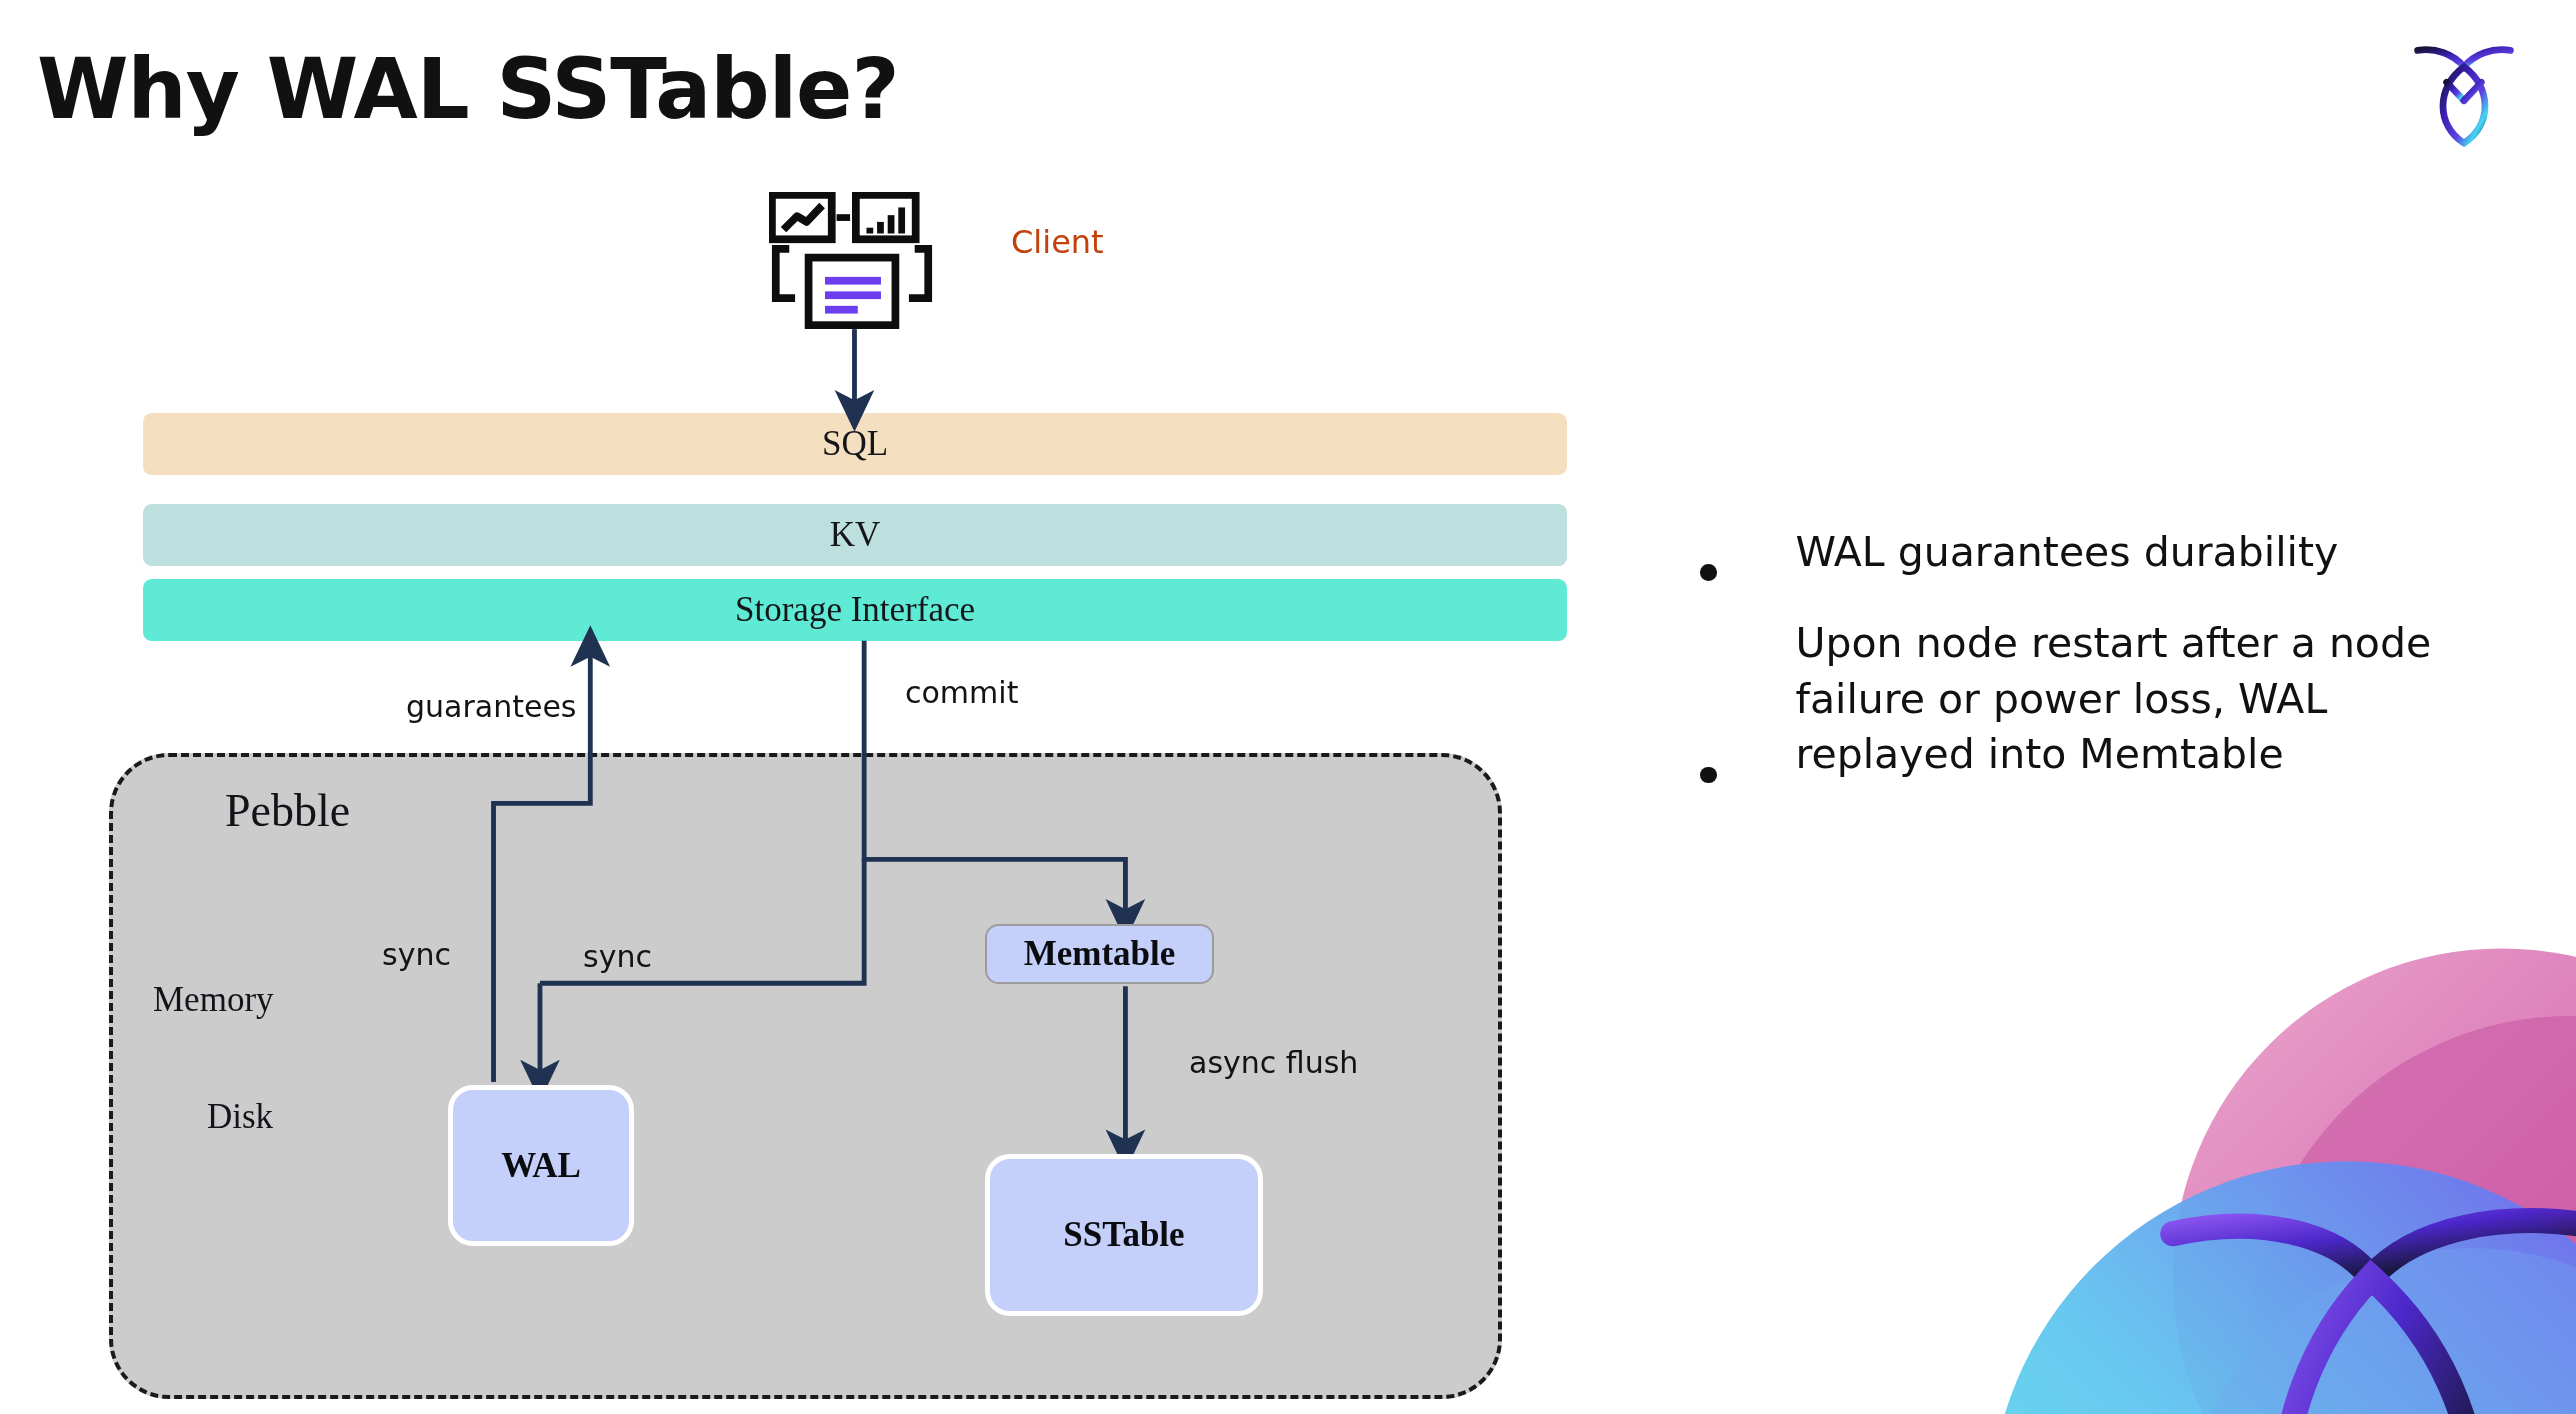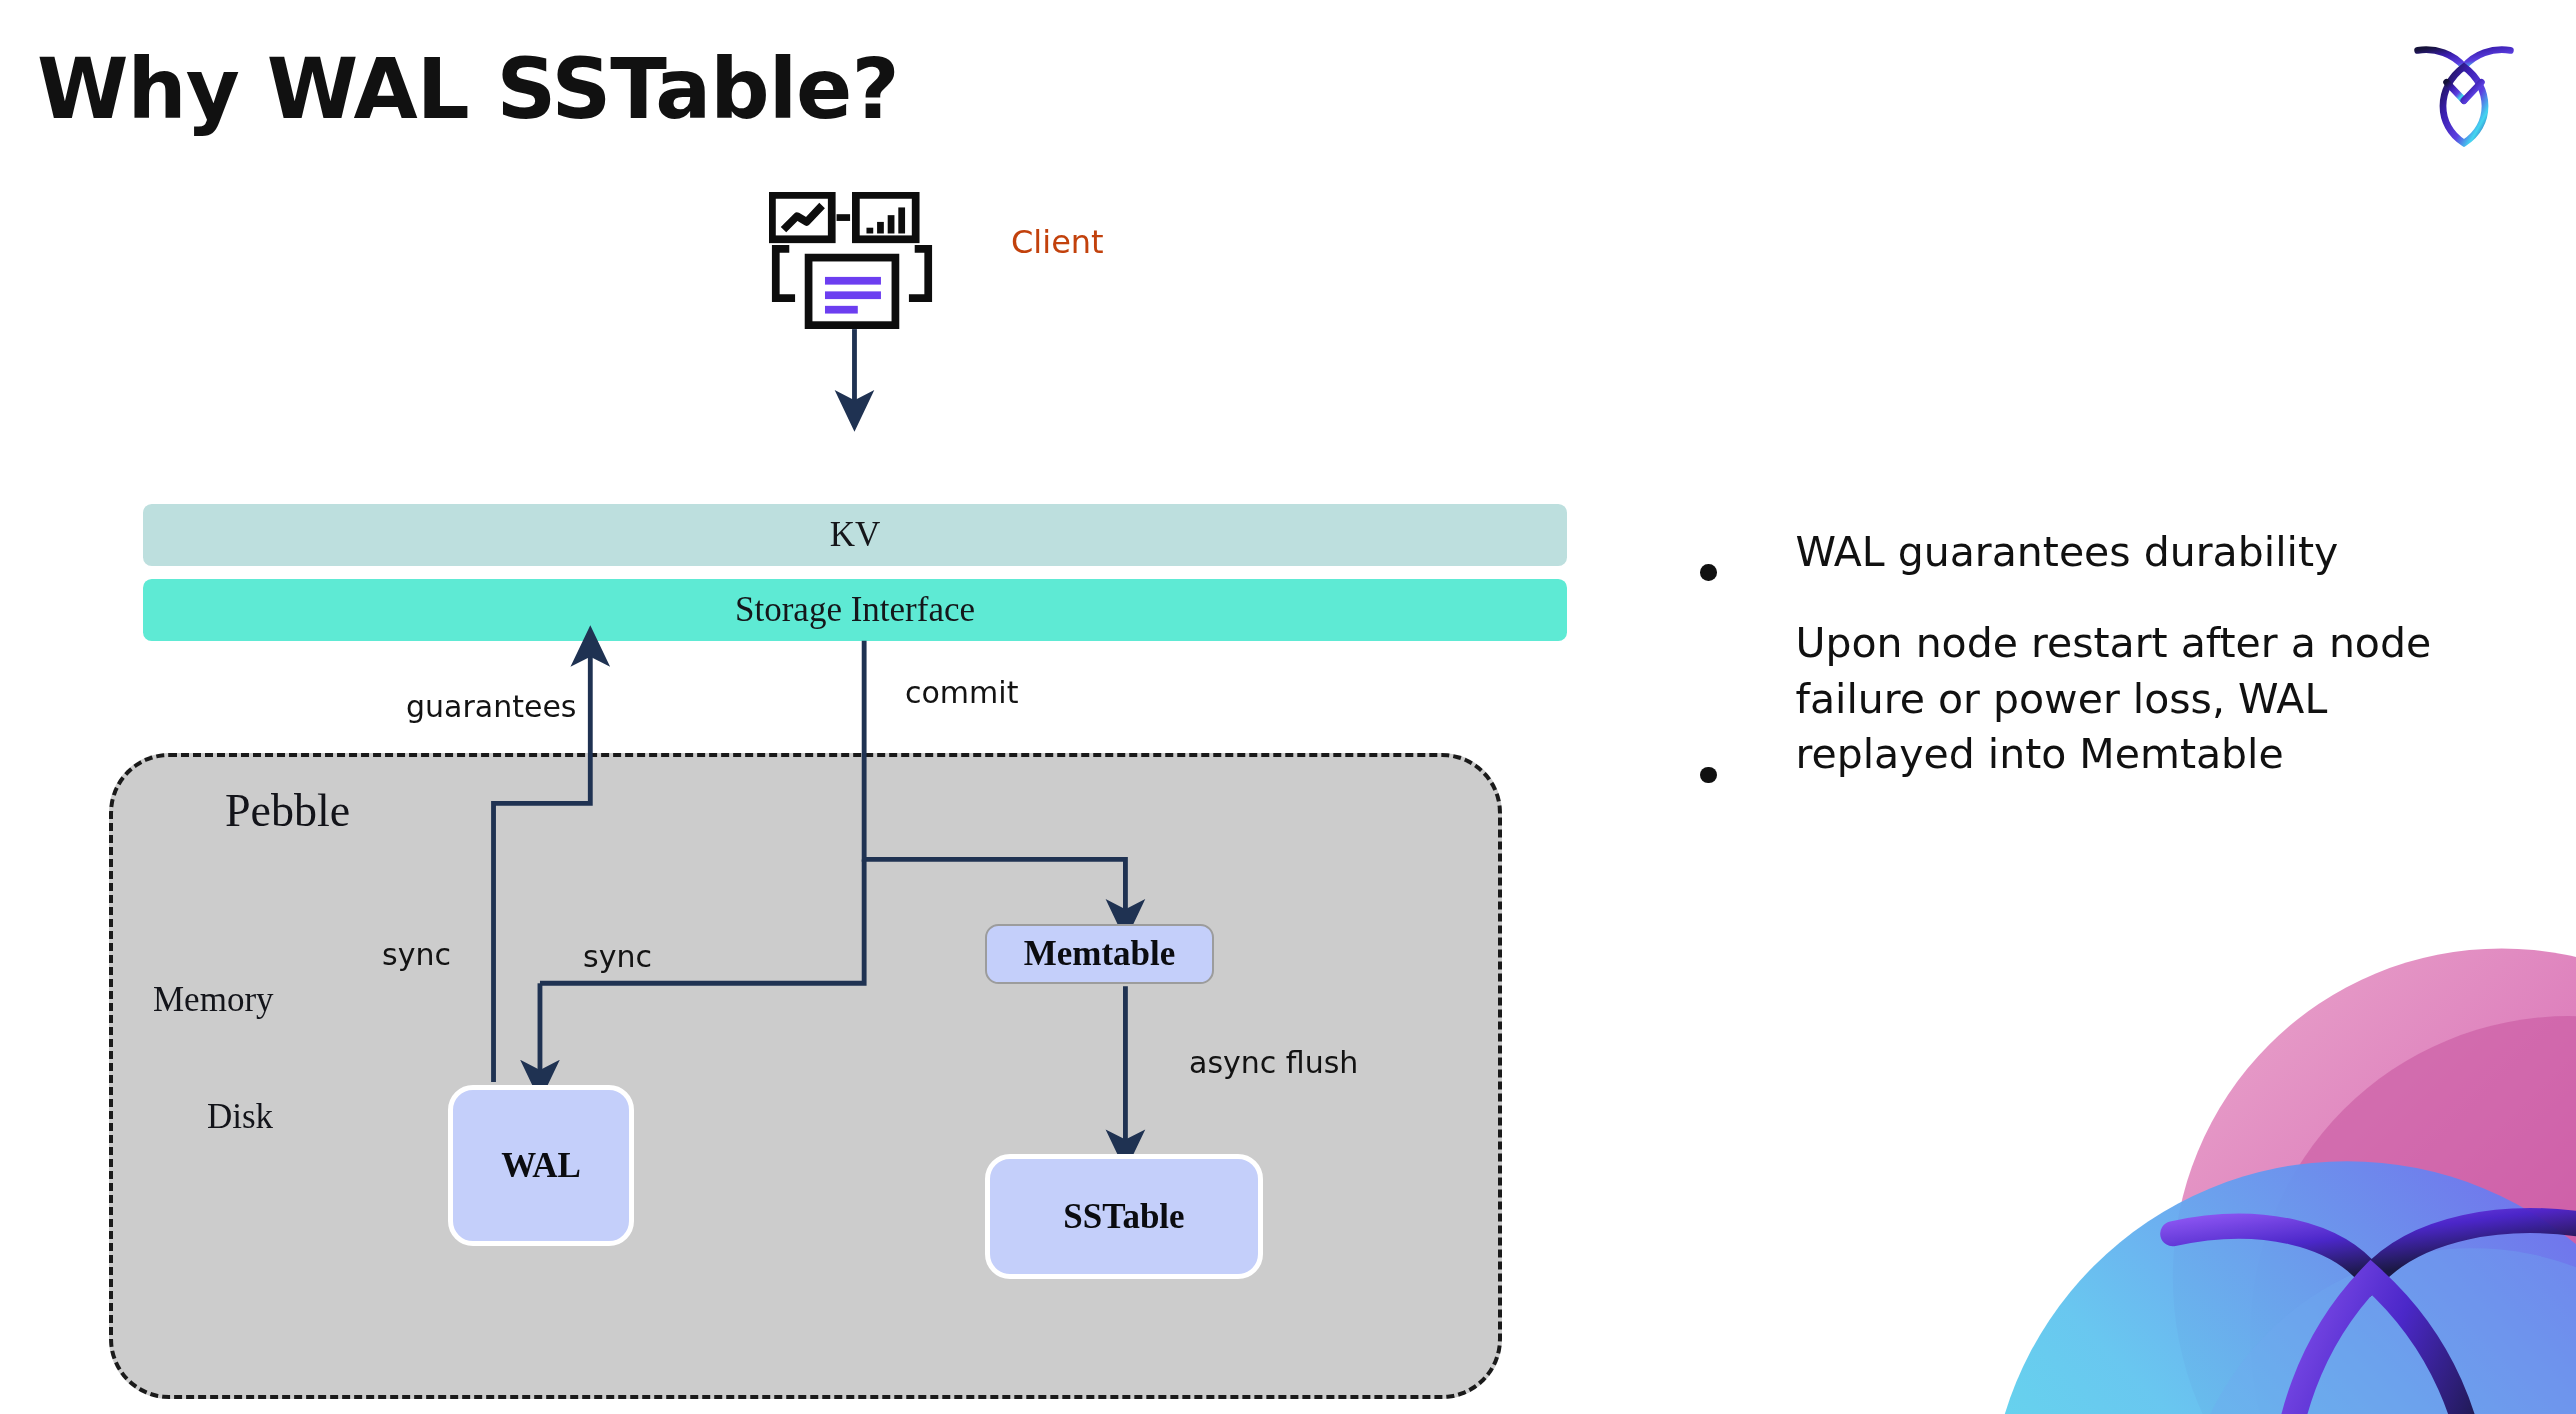--- a/index.html
+++ b/index.html
@@ -66,21 +66,21 @@
   }
   #node-memtable {
     left:985px; top:924px; width:229px; height:60px;
     border:2.9px solid #9c9c9c; border-radius:13.5px; font-size:35px;
   }
   #node-wal {
     left:448px; top:1085px; width:186px; height:161px;
     border:5.8px solid #ffffff; border-radius:25px; font-size:35px;
   }
   #node-sstable {
-    left:985px; top:1154px; width:278px; height:125px;
+    left:985px; top:1154px; width:278px; height:162px;
     border:5.8px solid #ffffff; border-radius:25px; font-size:35px;
   }
 
   
   .edge-label {
     position:absolute; font-family:"DejaVu Sans", sans-serif;
     font-size:30px; color:#131313; white-space:nowrap;
   }
   #lbl-committed  { left:406px;  top:689px; }
   #lbl-commit     { left:905px;  top:675px; }
@@ -186,20 +186,23 @@
       <path d="M151 59 L165 59 L165 110 L145 110" fill="none" stroke="#0d0d0d" stroke-width="8"></path>
 
       <rect x="41" y="68" width="90" height="70" fill="#fff" stroke="#0d0d0d" stroke-width="8"></rect>
       <rect x="58" y="88" width="58" height="8" fill="#6c3ef0"></rect>
       <rect x="58" y="103" width="58" height="8" fill="#6c3ef0"></rect>
       <rect x="58" y="118" width="34" height="8" fill="#6c3ef0"></rect>
     </svg>
   </div>
   <div id="client-label">Client</div>
 
+  <div class="layer-bar" id="bar-sql">
+    <span>SQL</span>
+  </div>
   <div class="layer-bar" id="bar-kv">
     <span>KV</span>
   </div>
   <div class="layer-bar" id="bar-si">
     <span>Storage Interface</span>
   </div>
 
   <div id="pebble-box">
     
   </div>

